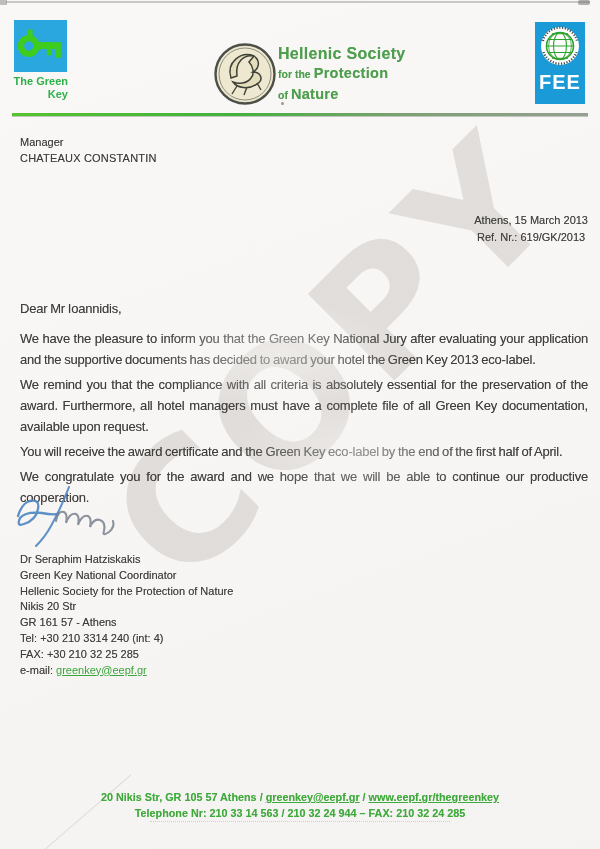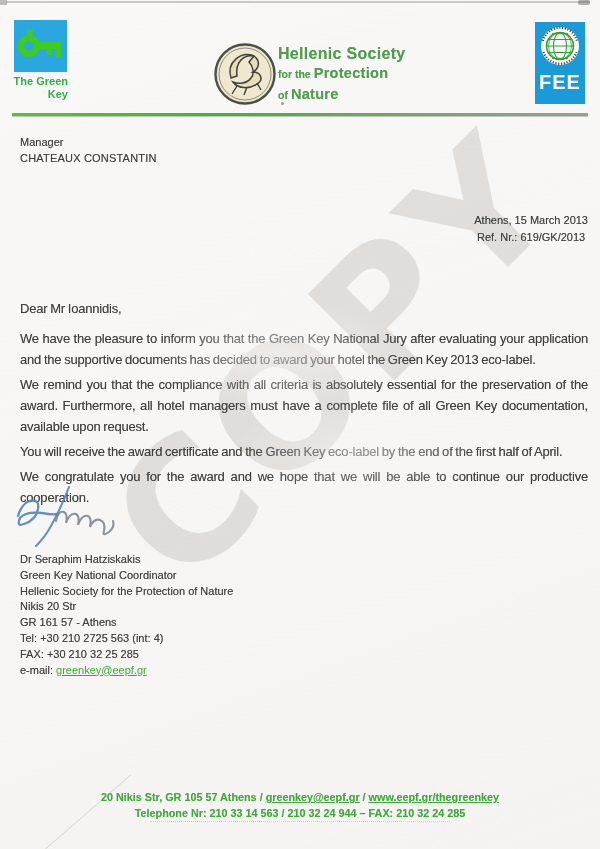--- a/index.html
+++ b/index.html
@@ -147,21 +147,21 @@
     <path d="M57,1 Q49,22 39,40 Q33,51 24,60" fill="none" stroke="#4f87c2" stroke-width="2.1" stroke-linecap="round" opacity="0.9"></path>
     <path d="M44,35 Q46,24 52,26 Q56,28 54,37 Q58,26 64,28 Q68,30 66,39 Q70,28 76,30 Q80,32 78,41 Q82,32 88,34 Q94,36 92,45 Q90,51 97,46 Q103,41 101,35" fill="none" stroke="#77808e" stroke-width="2.1" stroke-linecap="round" opacity="0.85"></path>
   </svg>
 
   <div class="sigblock">
     <div>Dr Seraphim Hatziskakis</div>
     <div>Green Key National Coordinator</div>
     <div>Hellenic Society for the Protection of Nature</div>
     <div>Nikis 20 Str</div>
     <div>GR 161 57 - Athens</div>
-    <div>Tel: +30 210 2725 563 (int: 4)</div>
+    <div>Tel: +30 210 3314 240 (int: 4)</div>
     <div>FAX: +30 210 32 25 285</div>
     <div><span>e-mail: </span><a>greenkey@eepf.gr</a></div>
   </div>
 
   <div class="footer">
     <div><span>20 Nikis Str, GR 105 57 Athens / </span><a>greenkey@eepf.gr</a><span> / </span><a>www.eepf.gr/thegreenkey</a></div>
     <div>Telephone Nr: 210 33 14 563 / 210 32 24 944 – FAX: 210 32 24 285</div>
   </div>
   <div class="footer-dots"></div>
 

